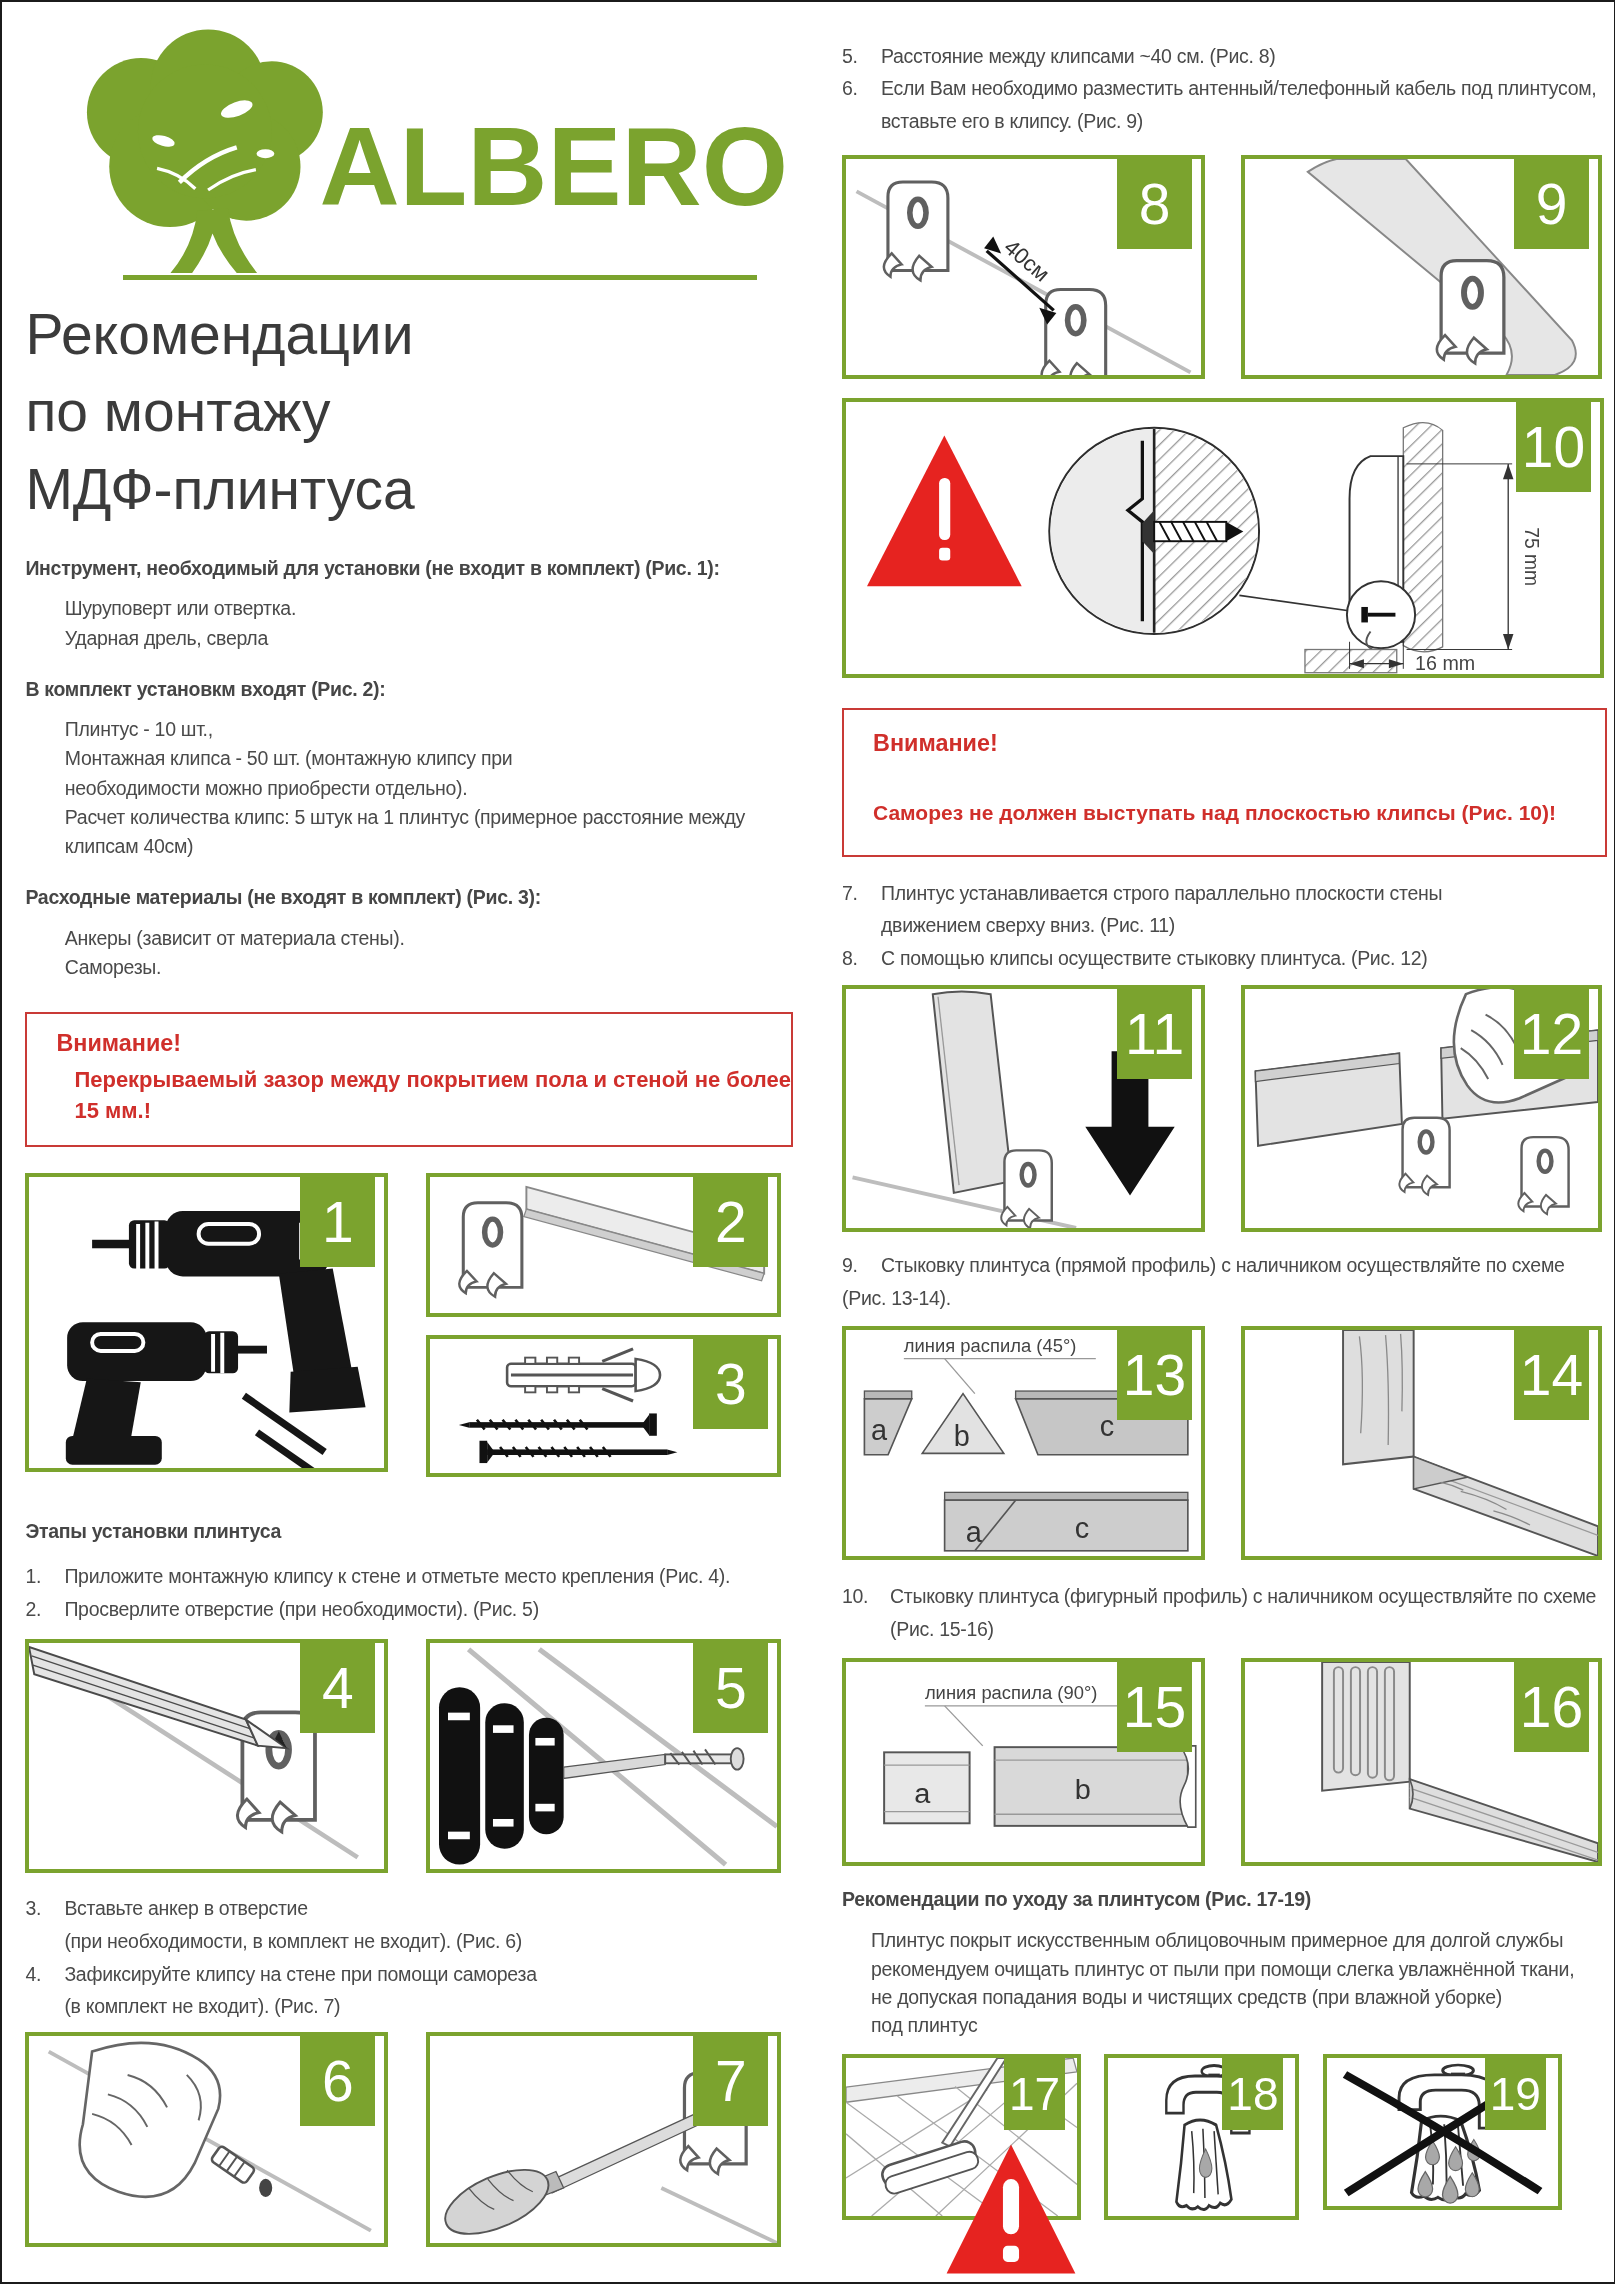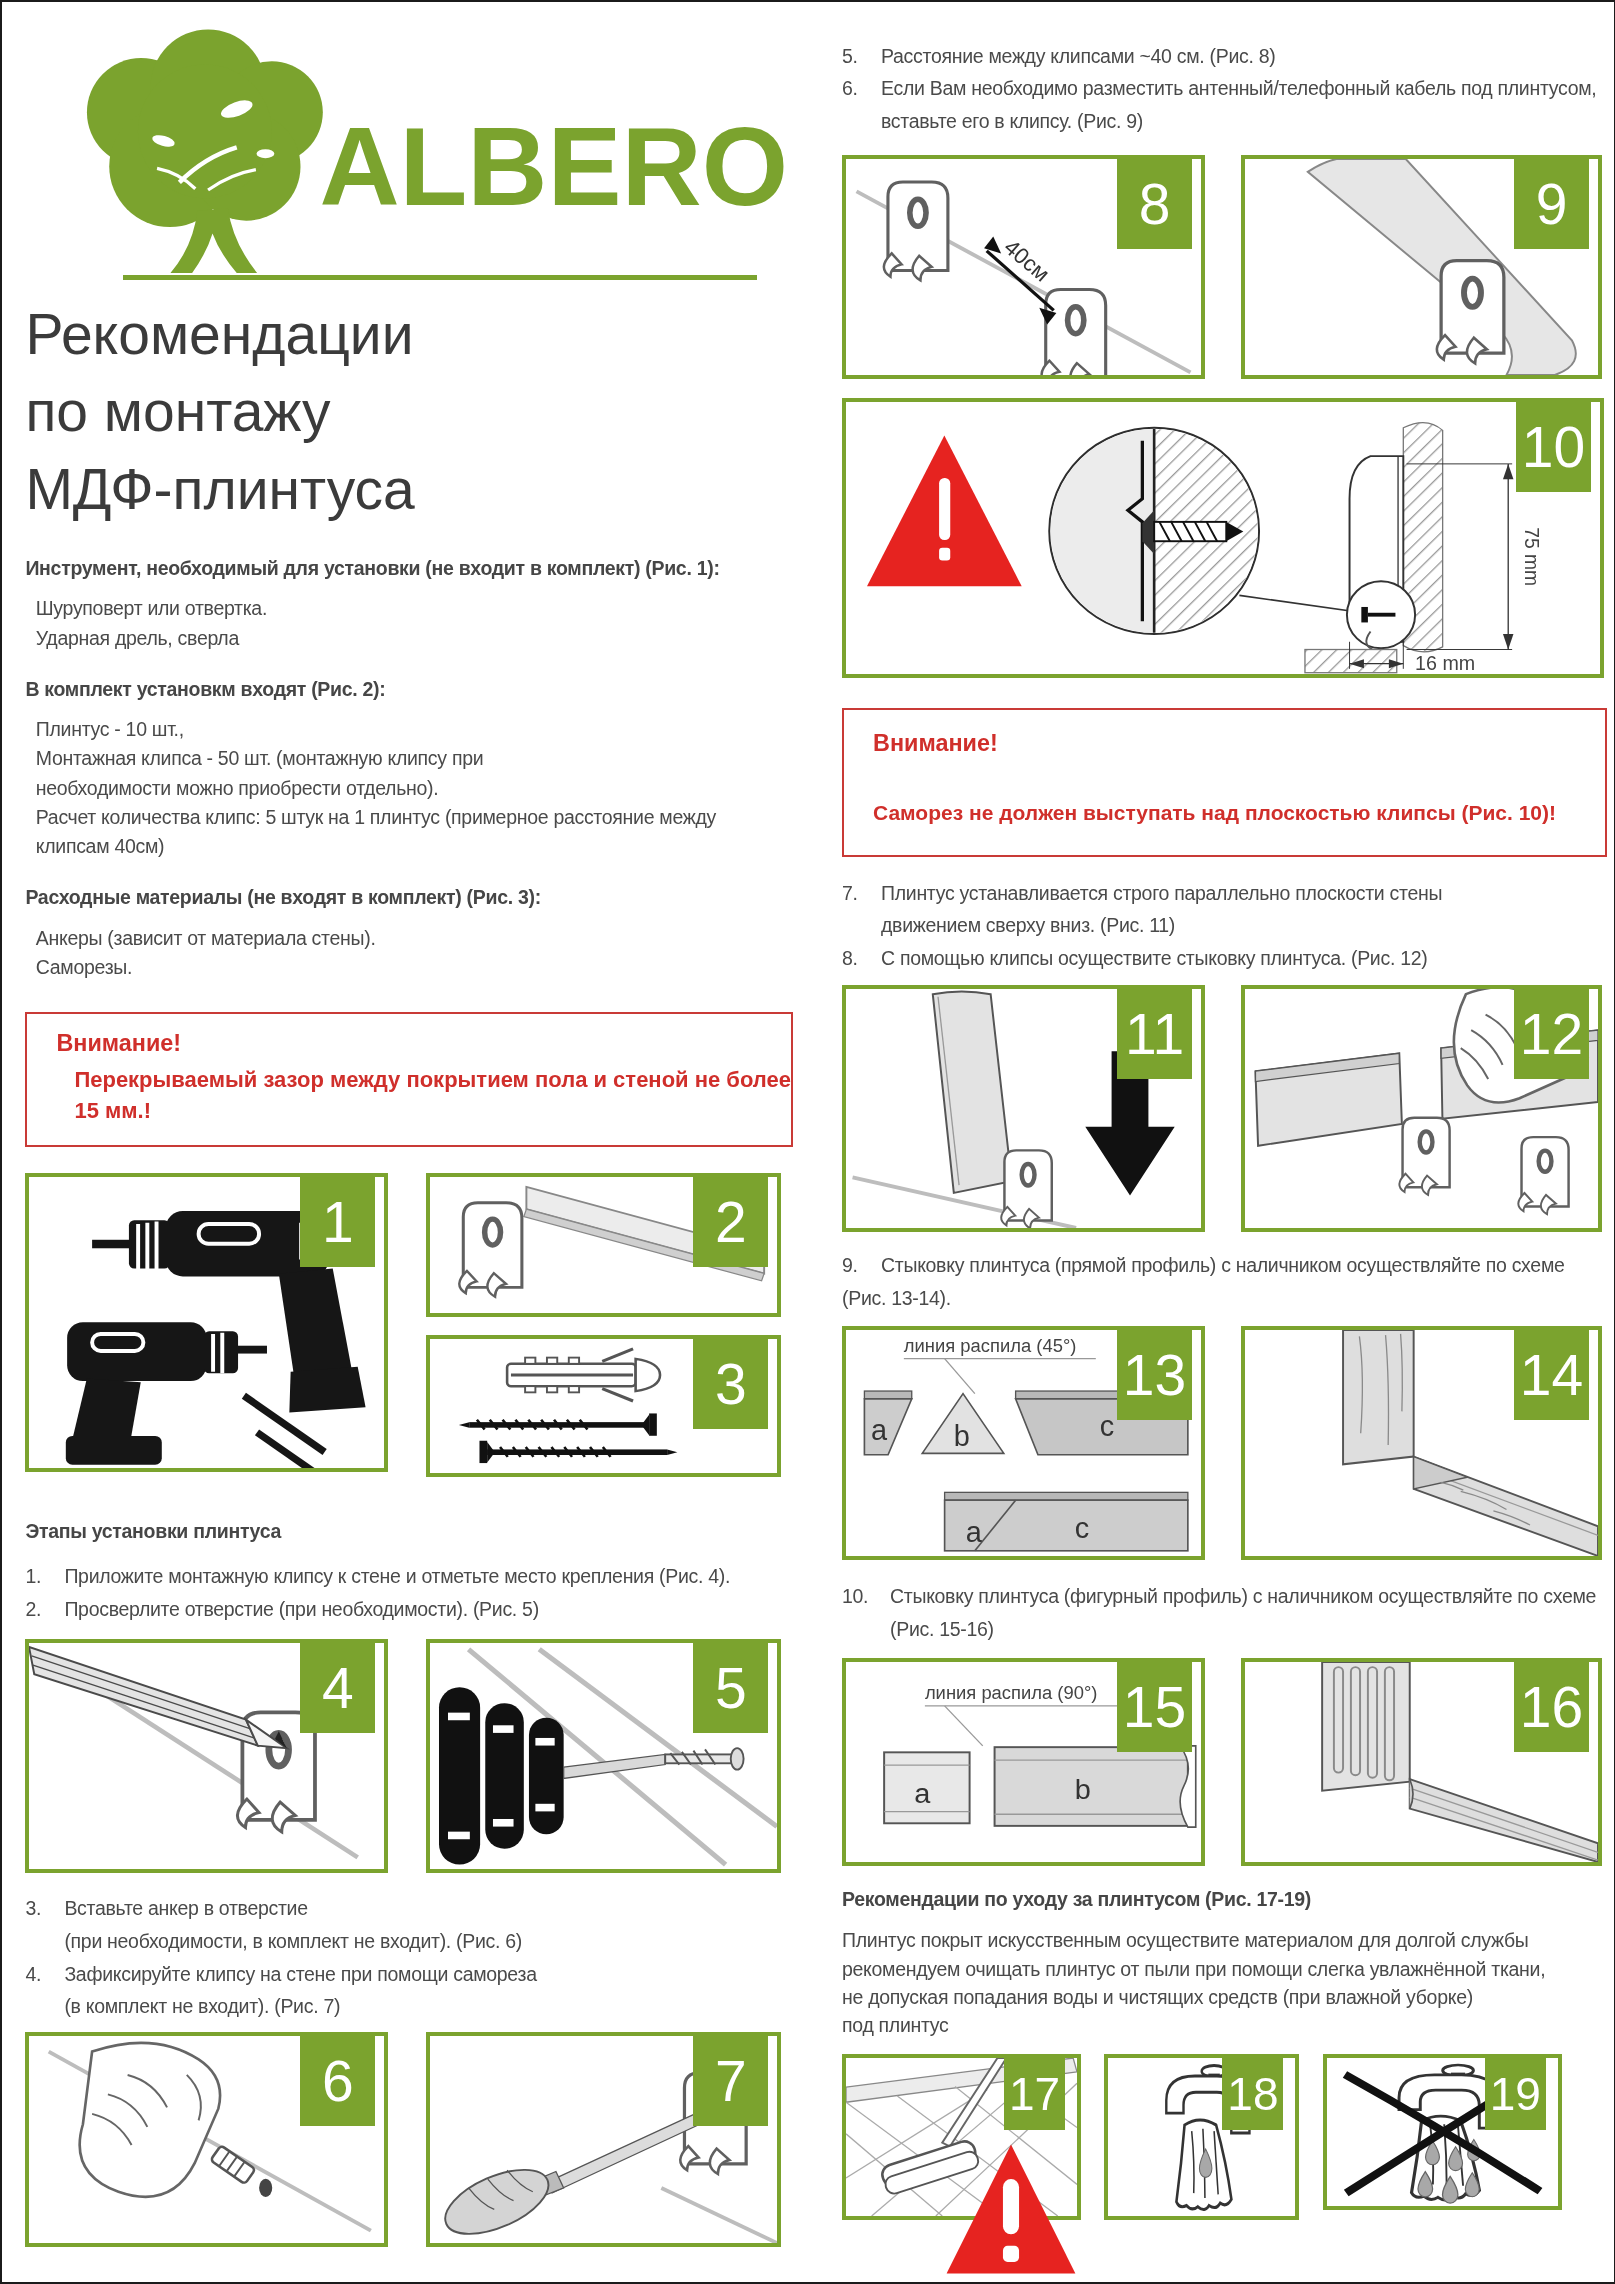--- a/index.html
+++ b/index.html
@@ -17,21 +17,21 @@
   .logo-tree{position:absolute;left:18px;top:2.6px;width:311px;height:255px;}
   .logo-text{position:absolute;left:294px;top:92px;font-size:111px;font-weight:bold;
              color:#7ba32e;letter-spacing:0px;line-height:1;}
   .logo-rule{position:absolute;left:98px;top:255px;width:634px;height:4.6px;background:#7ba32e;}
 
   .title{margin:15.6px 0 0 0;font-size:57px;line-height:1.36;color:#3b3b3b;font-weight:400;}
   .title div{white-space:nowrap;}
 
   .h{font-weight:bold;font-size:19.5px;letter-spacing:-0.3px;margin:29px 0 0 0;color:#464646;white-space:nowrap;}
   .lines{margin-top:14.3px;font-size:19.5px;letter-spacing:-0.3px;line-height:1.5;padding-left:10.4px;}
-  .lines div{white-space:nowrap;}
+  .lines div{white-space:nowrap;margin-left:29px;}
 
   .warnbox{margin-top:30px;border:2.6px solid #c93a36;padding:15.6px 15.6px 19.5px 29px;color:#d02f2b;}
   .warnbox .wt{font-size:23.4px;font-weight:bold;white-space:nowrap;}
   .warnbox .wl{font-size:22px;font-weight:bold;line-height:1.3;margin-top:9px;padding-left:18px;white-space:nowrap;}
   .warnbox--right{padding:19.5px 15.6px 29px 29px;}
   .warnbox--right .wl{margin-top:42px;padding-left:0;font-size:21px;}
 
   .steps{margin-top:17px;font-size:19.5px;letter-spacing:-0.3px;line-height:1.68;}
   .step{display:flex;}
   .sn{width:39px;flex:none;}
@@ -545,21 +545,21 @@
           <polygon points="252,182 540,282 540,311 252,228" fill="#dedede" stroke="#555" stroke-width="3"></polygon>
           <path d="M252,196 L540,296" stroke="#999" stroke-width="2" fill="none"></path>
           <path d="M252,210 L540,308" stroke="#999" stroke-width="2" fill="none"></path>
           <path d="M252,182 Q262,206 252,228" stroke="#555" stroke-width="2.5" fill="#cfcfcf"></path>
         </svg>
       </div>
     </div>
 
     <p class="h" style="margin-top:22px">Рекомендации по уходу за плинтусом (Рис. 17-19)</p>
     <div class="lines" style="padding-left:0;margin-top:15.6px;line-height:1.45">
-      <div>Плинтус покрыт искусственным осуществите материалом для долгой службы</div>
+      <div>Плинтус покрыт искусственным облицовочным примерное для долгой службы</div>
       <div>рекомендуем очищать плинтус от пыли при помощи слегка увлажнённой ткани,</div>
       <div>не допуская попадания воды и чистящих средств (при влажной уборке)</div>
       <div>под плинтус</div>
     </div>
 
     <div class="figrow" style="margin-top:14.3px">
       <div class="fig" style="width:239px;height:166px">
         <div class="badge badge--sm">17</div>
         <svg class="figart" viewBox="0 0 360 250" preserveAspectRatio="none">
           <polygon points="0,46 354,0 360,22 0,70" fill="#ececec" stroke="#888" stroke-width="2"></polygon>

